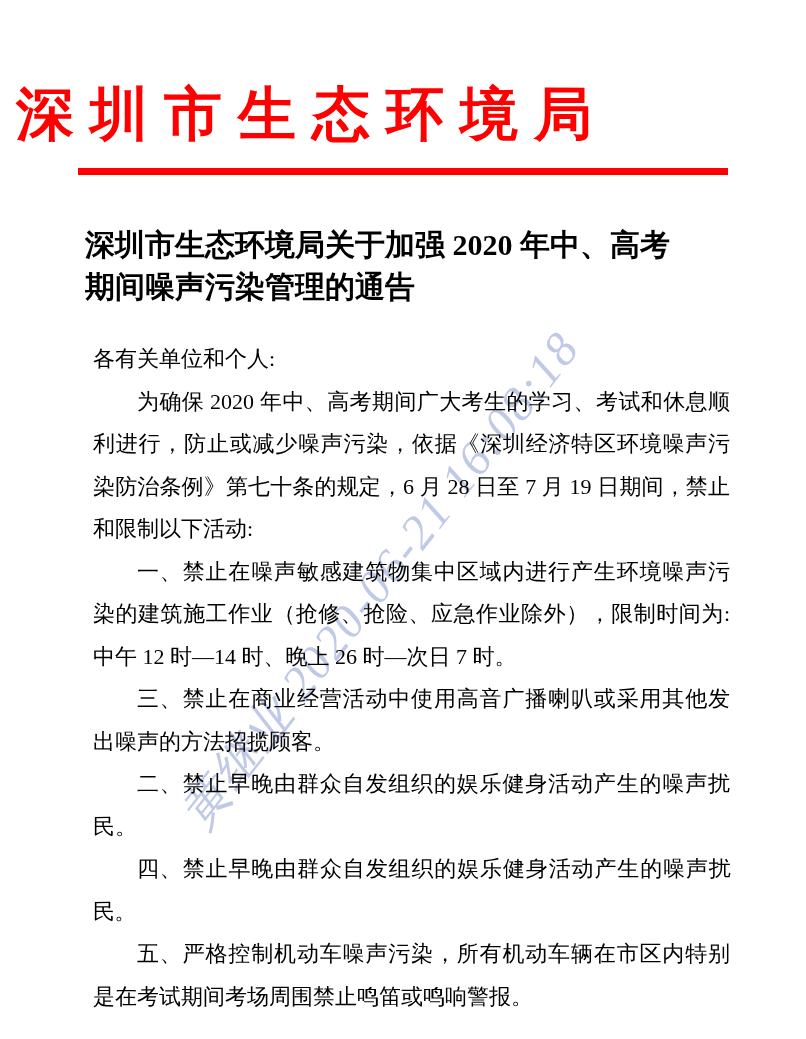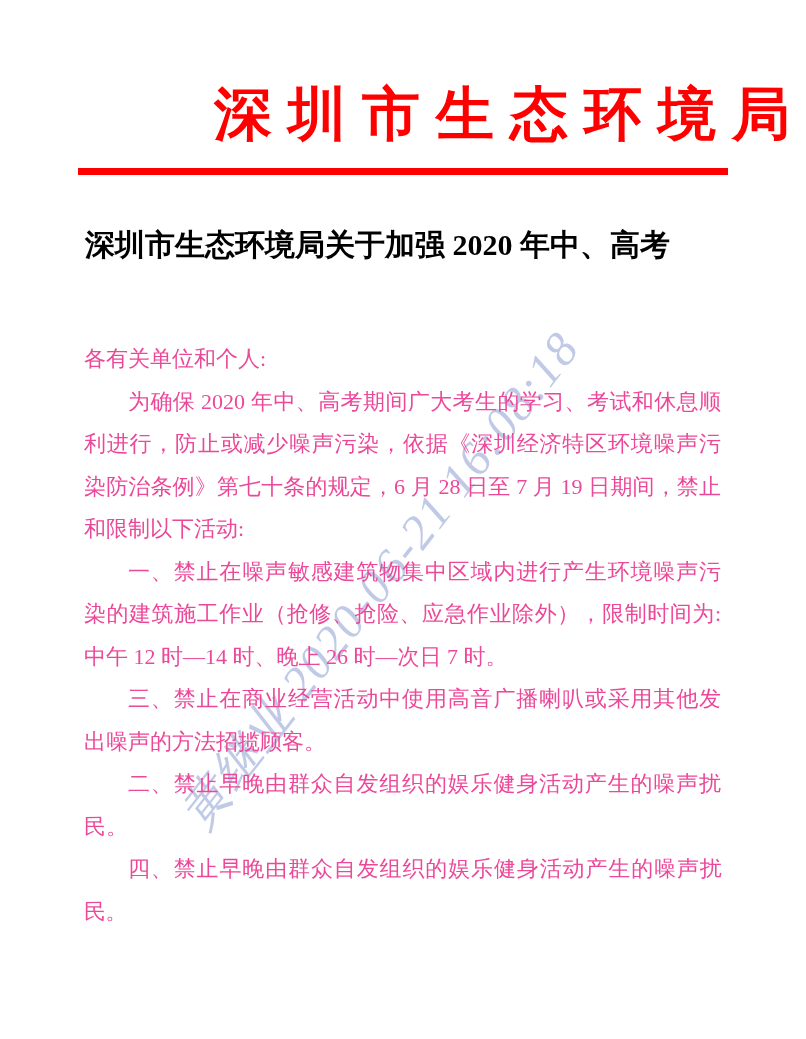--- a/index.html
+++ b/index.html
@@ -38,21 +38,21 @@
 
   
   .letterhead {
     position: absolute;
     top: 80px;
     left: 0;
     width: 100%;
     z-index: 1;
   }
   .agency-name {
-    text-align: right;
+    text-align: left;
     color: #ff0000;
     font-weight: bold;
     font-size: 58px;
     line-height: 1.2;
     letter-spacing: 16px;
     text-indent: 16px; 
     white-space: nowrap;
   }
   .red-rule {
     position: absolute;
@@ -76,23 +76,23 @@
     font-size: 30px;
     line-height: 42px;
     font-weight: bold;
     z-index: 1;
   }
 
   
   .doc-body {
     position: absolute;
     top: 338px;
-    left: 84px;
+    left: 93px;
     width: 637px;
-    color: #ec4899;
+    color: #000000;
     font-size: 22px;
     line-height: 42.5px;
     text-align: justify;
     z-index: 1;
   }
   .doc-body p {
     margin: 0;
     text-indent: 2em;
   }
   .doc-body p.salutation {
@@ -110,24 +110,26 @@
   <div class="watermark">黄继业 2020-06-21 16:08:18</div>
 
   <div class="letterhead">
     <div class="agency-name">深圳市生态环境局</div>
   </div>
 
   <div class="red-rule"></div>
 
   <h1 class="notice-title">
     <span>深圳市生态环境局关于加强 2020 年中、高考</span><br>
+    <span>期间噪声污染管理的通告</span>
   </h1>
 
   <div class="doc-body">
     <p class="salutation">各有关单位和个人:</p>
     <p>为确保 2020 年中、高考期间广大考生的学习、考试和休息顺利进行，防止或减少噪声污染，依据《深圳经济特区环境噪声污染防治条例》第七十条的规定，6 月 28 日至 7 月 19 日期间，禁止和限制以下活动:</p>
     <p>一、禁止在噪声敏感建筑物集中区域内进行产生环境噪声污染的建筑施工作业（抢修、抢险、应急作业除外），限制时间为:中午 12 时—14 时、晚上 26 时—次日 7 时。</p>
     <p>三、禁止在商业经营活动中使用高音广播喇叭或采用其他发出噪声的方法招揽顾客。</p>
     <p>二、禁止早晚由群众自发组织的娱乐健身活动产生的噪声扰民。</p>
     <p class="tight">四、禁止早晚由群众自发组织的娱乐健身活动产生的噪声扰民。</p>
+    <p>五、严格控制机动车噪声污染，所有机动车辆在市区内特别是在考试期间考场周围禁止鸣笛或鸣响警报。</p>
   </div>
 
 </div>
 
 </body></html>

